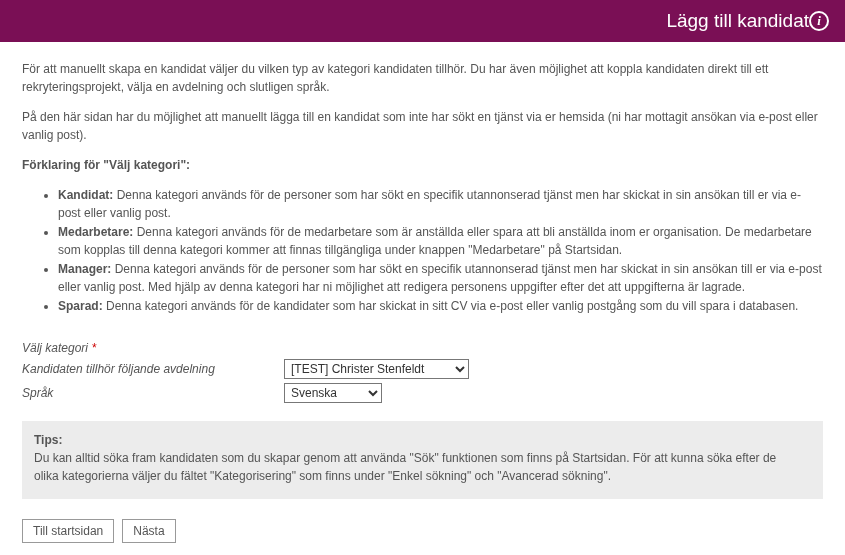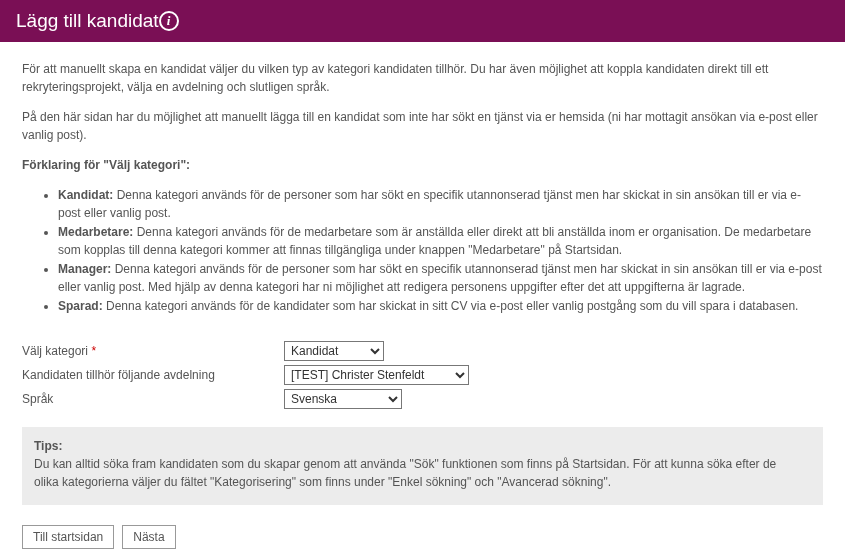--- a/index.html
+++ b/index.html
@@ -10,21 +10,21 @@
     font-size: 12px;
     color: #555;
     background: #fff;
     width: 845px;
   }
   .header {
     background: #7a0f55;
     color: #fff;
     padding: 10px 16px;
     display: flex;
-    justify-content: flex-start;
+    justify-content: flex-end;
     align-items: center;
   }
   .header h1 {
     margin: 0;
     font-size: 19px;
     font-weight: 400;
   }
   .info-icon {
     width: 20px;
     height: 20px;
@@ -64,35 +64,36 @@
     margin-top: 26px;
   }
   .form-row {
     display: flex;
     align-items: center;
     margin-bottom: 4px;
   }
   .form-label {
     width: 262px;
     flex-shrink: 0;
+    font-style: italic;
   }
   .req { color: #c00; }
   select {
     font-family: inherit;
     font-size: 12px;
     border: 1px solid #777;
     background: #fff;
     color: #333;
     padding: 1px 2px;
     height: 20px;
   }
   #sel-category { width: 100px; }
   #sel-project { width: 358px; }
   #sel-dept { width: 185px; }
-  #sel-lang { width: 118px; }
+  #sel-lang { width: 98px; }
   .tips-box {
     background: #ececec;
     padding: 10px 21px 14px 12px;
     margin-top: 18px;
     line-height: 1.5;
   }
   .tips-box .tips-title {
     font-weight: bold;
     display: block;
   }
@@ -122,35 +123,32 @@
 <div class="content">
 
   <div class="intro">
     <p>För att manuellt skapa en kandidat väljer du vilken typ av kategori kandidaten tillhör. Du har även möjlighet att koppla kandidaten direkt till ett rekryteringsprojekt, välja en avdelning och slutligen språk.</p>
     <p>På den här sidan har du möjlighet att manuellt lägga till en kandidat som inte har sökt en tjänst via er hemsida (ni har mottagit ansökan via e-post eller vanlig post).</p>
     <p class="explain-title">Förklaring för "Välj kategori":</p>
   </div>
 
   <ul class="bullets">
     <li><span class="term">Kandidat:</span><span> Denna kategori används för de personer som har sökt en specifik utannonserad tjänst men har skickat in sin ansökan till er via e-post eller vanlig post.</span></li>
-    <li><span class="term">Medarbetare:</span><span> Denna kategori används för de medarbetare som är anställda eller direkt att bli anställda inom er organisation. De medarbetare som kopplas till denna kategori kommer att finnas tillgängliga under knappen "Medarbetare" på Startsidan.</span></li>
+    <li><span class="term">Medarbetare:</span><span> Denna kategori används för de medarbetare som är anställda eller spara att bli anställda inom er organisation. De medarbetare som kopplas till denna kategori kommer att finnas tillgängliga under knappen "Medarbetare" på Startsidan.</span></li>
     <li><span class="term">Manager:</span><span> Denna kategori används för de personer som har sökt en specifik utannonserad tjänst men har skickat in sin ansökan till er via e-post eller vanlig post. Med hjälp av denna kategori har ni möjlighet att redigera personens uppgifter efter det att uppgifterna är lagrade.</span></li>
     <li><span class="term">Sparad:</span><span> Denna kategori används för de kandidater som har skickat in sitt CV via e-post eller vanlig postgång som du vill spara i databasen.</span></li>
   </ul>
 
   <div class="form-area">
 
     <div class="form-row">
       <div class="form-label">
         <span>Välj kategori</span>
         <span class="req">*</span>
       </div>
-      <select id="sel-category">
-        <option>Kandidat</option>
-      </select>
     </div>
 
 
     <div class="form-row">
       <div class="form-label">Kandidaten tillhör följande avdelning</div>
       <select id="sel-dept">
         <option>[TEST] Christer Stenfeldt</option>
       </select>
     </div>
 

